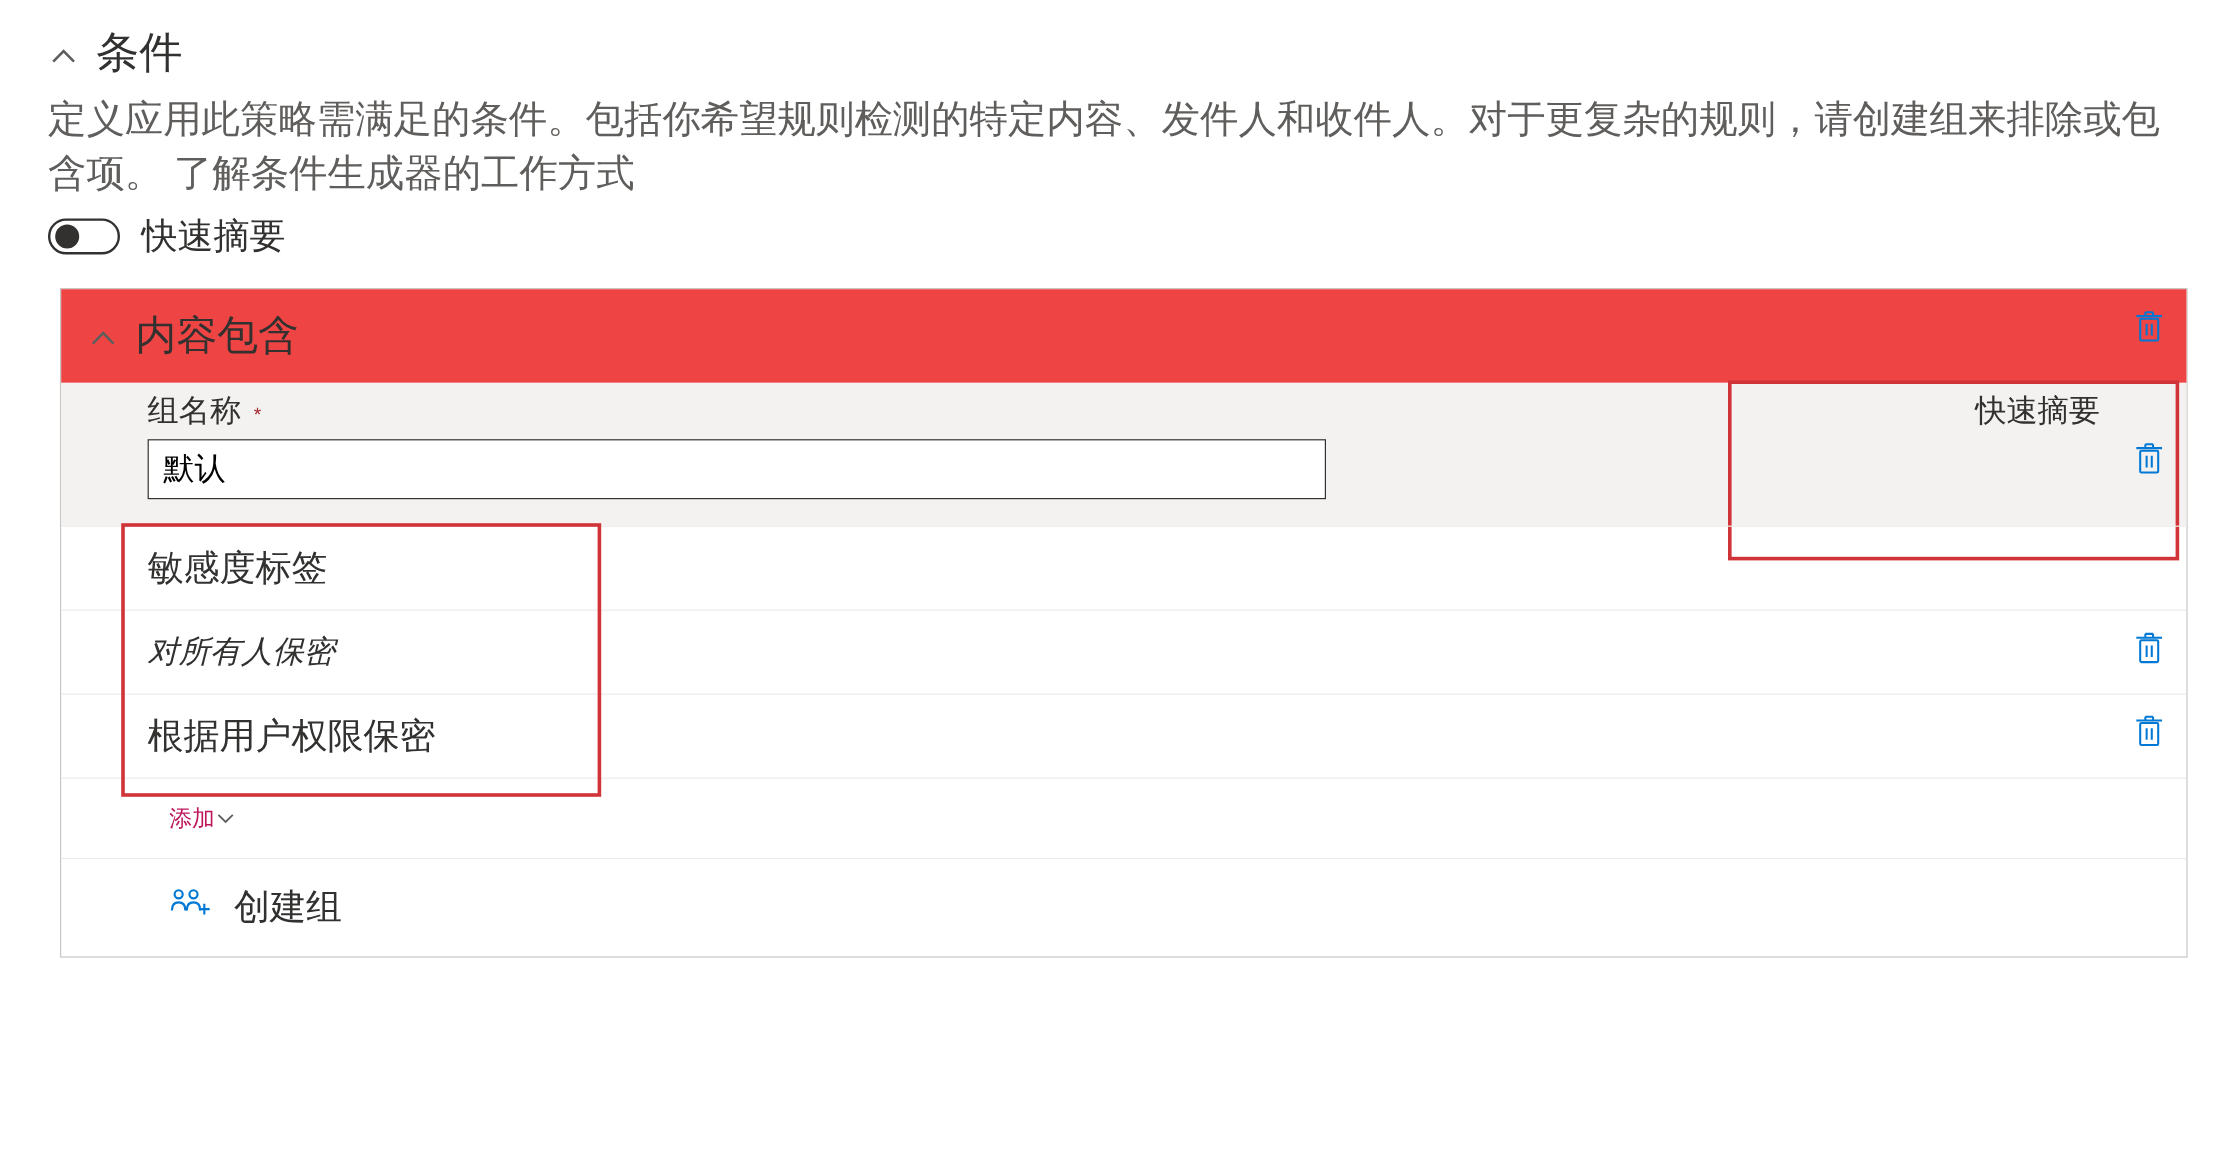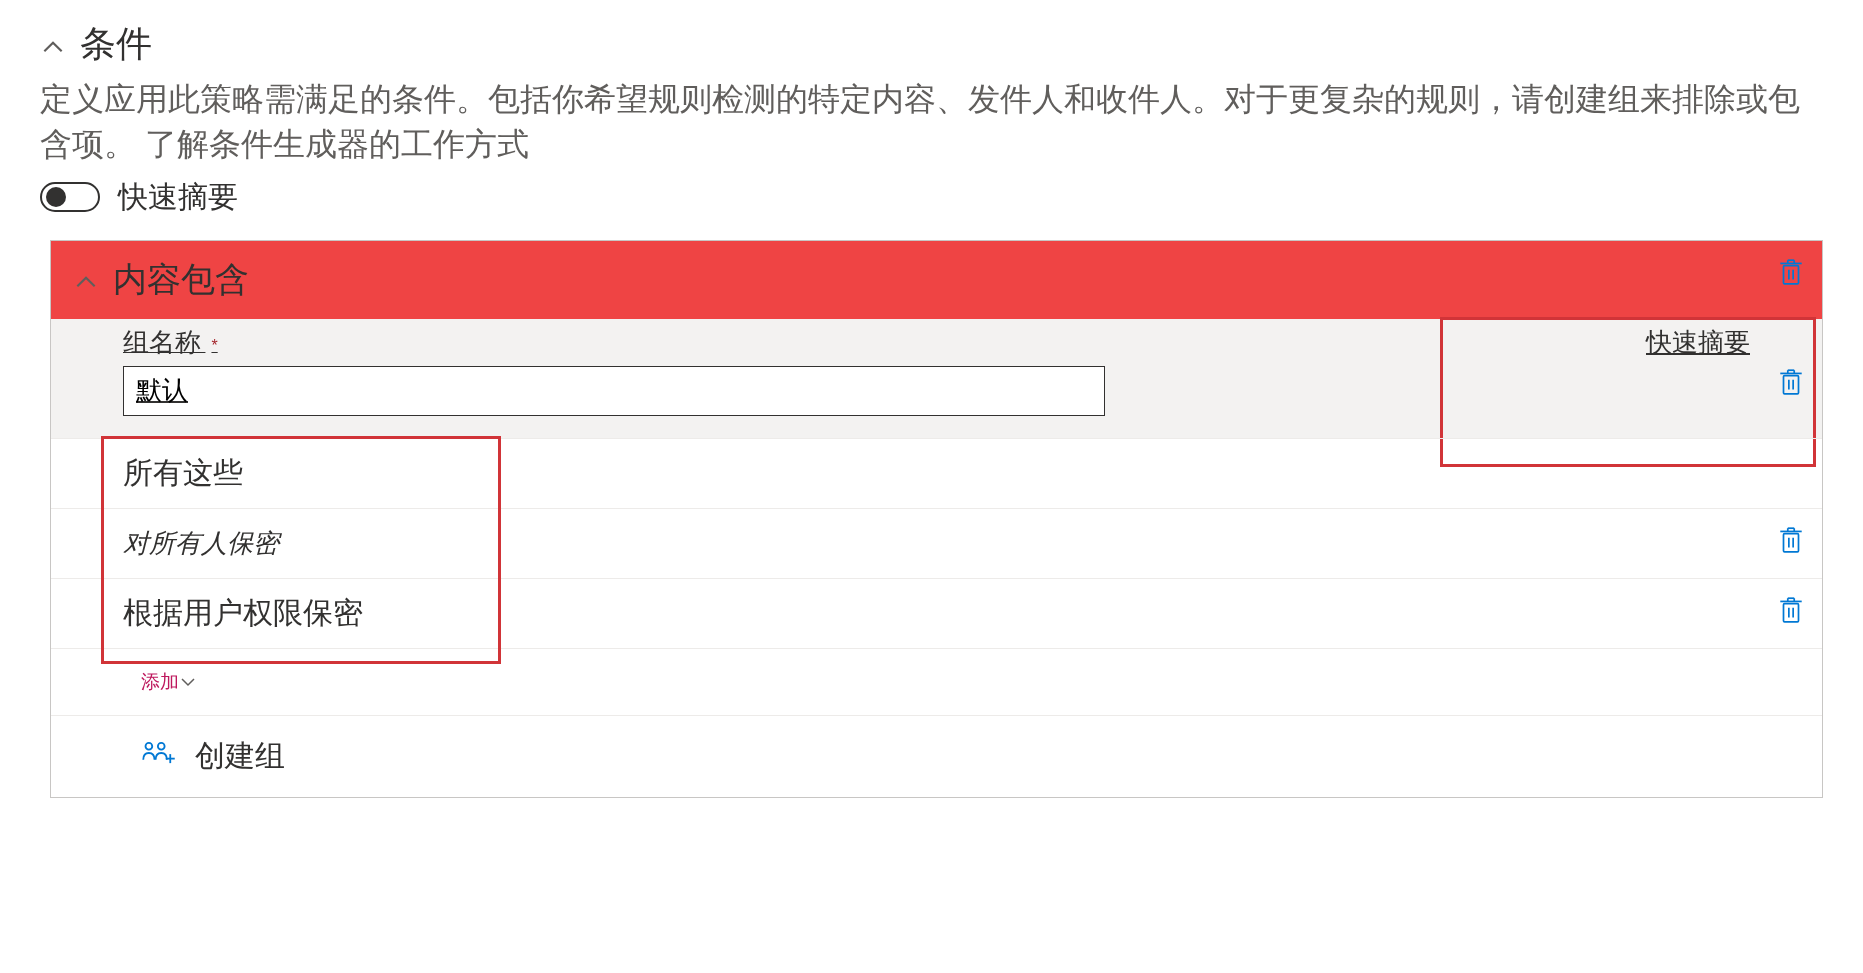--- a/index.html
+++ b/index.html
@@ -80,21 +80,21 @@
     cursor: pointer;
   }
   .group-config {
     background: #f3f2f1;
     padding: 6px 22px 22px 72px;
     display: flex;
     align-items: flex-start;
     gap: 40px;
     position: relative;
   }
-  .field-col { display: flex; flex-direction: column; gap: 6px; text-decoration: underline; }
+  .field-col { display: flex; flex-direction: column; gap: 6px; }
   .field-label { font-size: 26px; color: #323130; }
   .required { color: #a4262c; margin-left: 6px; }
   .text-input {
     width: 982px;
     height: 50px;
     border: 1px solid #323130;
     background: #fff;
     font-size: 26px;
     padding: 0 12px;
     font-family: inherit;
@@ -242,21 +242,21 @@
           <line x1="15" y1="6" x2="15" y2="3"></line>
           <line x1="10" y1="12" x2="10" y2="21"></line>
           <line x1="14" y1="12" x2="14" y2="21"></line>
         </svg>
     </span>
     <div class="redbox-right"></div>
   </div>
 
   <div class="content-area">
     <div class="row category">
-      <span>所有这些</span>
+      <span>敏感度标签</span>
     </div>
     <div class="row item">
       <span>对所有人保密</span>
       <span class="row-trash">
         <svg class="trash-svg" viewBox="0 0 24 28">
             <rect x="5" y="8" width="14" height="17" rx="1"></rect>
             <line x1="2" y1="6" x2="22" y2="6"></line>
             <line x1="9" y1="3" x2="15" y2="3"></line>
             <line x1="9" y1="6" x2="9" y2="3"></line>
             <line x1="15" y1="6" x2="15" y2="3"></line>

